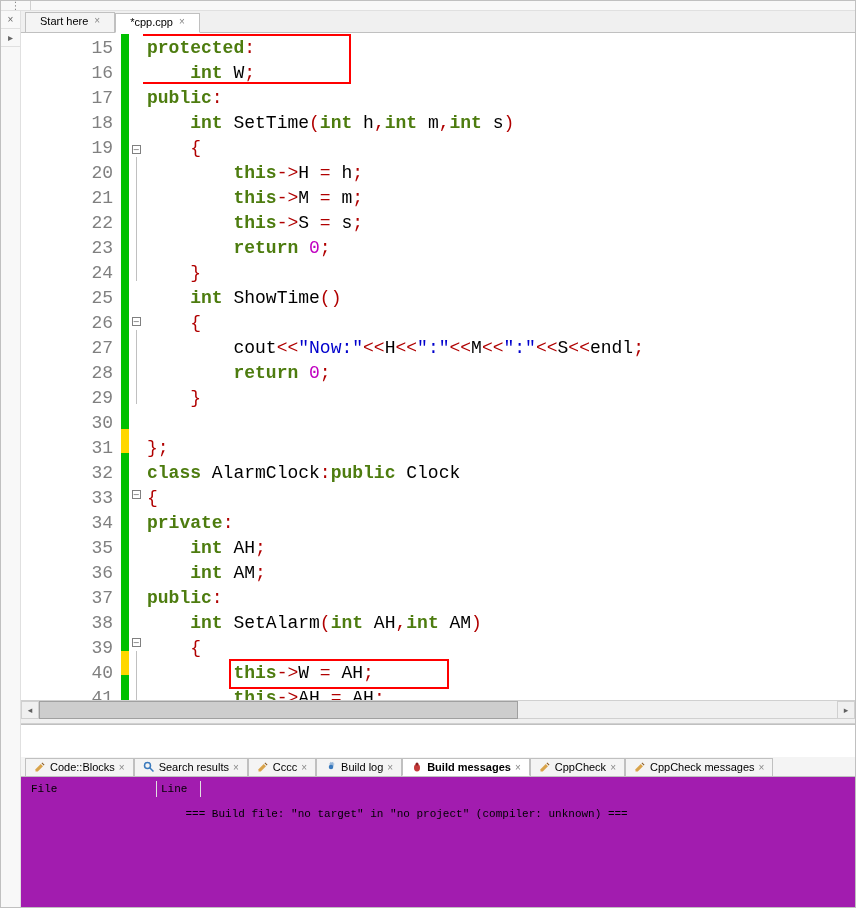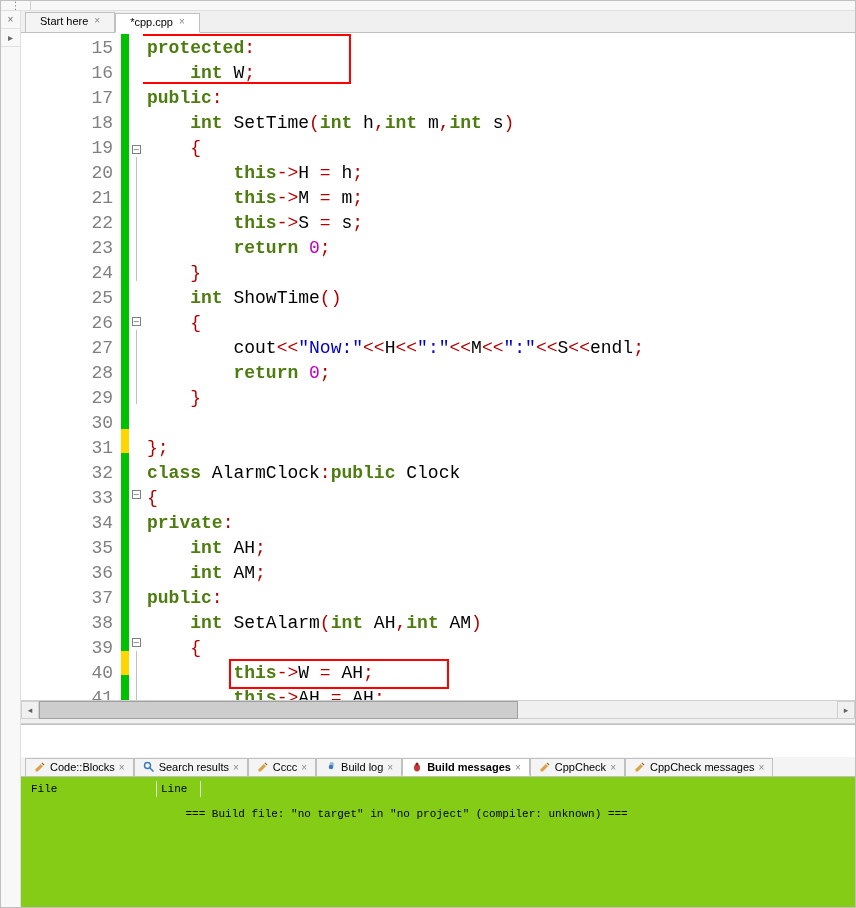--- a/index.html
+++ b/index.html
@@ -39,21 +39,21 @@
   .sb-track{flex:1;height:18px;position:relative;}
   .sb-thumb{position:absolute;left:0;top:0;bottom:0;width:60%;background:#cdcdcd;border:1px solid #a0a0a0;}
   .splitter{height:6px;background:#f0f0f0;border-top:1px solid #d0d0d0;border-bottom:1px solid #d0d0d0;cursor:row-resize;}
   .logs-title{height:18px;background:linear-gradient(#fdfdfd,#e8e8e8);border-bottom:1px solid #c0c0c0;font-size:11px;padding:2px 6px;color:#333;}
   .logs{display:flex;flex-direction:column;border-top:1px solid #c0c0c0;}
   .log-tabs{height:20px;background:#f4f4f4;display:flex;align-items:center;gap:0;padding:0 4px;border-bottom:1px solid #c0c0c0;margin-top:32px;}
   .ltab{height:18px;padding:1px 8px;border:1px solid #c0c0c0;border-bottom:none;background:#f4f4f4;font-size:11px;display:flex;align-items:center;gap:4px;cursor:pointer;}
   .ltab.active{background:#fff;margin-bottom:-1px;border-bottom:1px solid #fff;}
   .ltab .ico{width:12px;height:12px;display:inline-flex;align-items:center;justify-content:center;font-size:10px;}
   .ltab .close{font-size:10px;color:#888;cursor:pointer;}
-  .log-body{flex:1;background:#84cc16;font-family:Consolas,"Courier New",monospace;font-size:11px;padding:4px 6px;display:flex;gap:0;min-height:130px;}
+  .log-body{flex:1;background:#a21caf;font-family:Consolas,"Courier New",monospace;font-size:11px;padding:4px 6px;display:flex;gap:0;min-height:130px;}
   .log-headers{display:flex;border-bottom:1px solid transparent;}
   .log-headers span{display:inline-block;border-right:1px solid #e0e0e0;padding:2px 20px 2px 4px;font-family:Consolas,"Courier New",monospace;font-size:11px;}
   .log-content{padding-top:10px;}
   .log-content div{white-space:pre;}
   .bold{font-weight:bold;}
   .ico svg{width:12px;height:12px;}
 </style>
 </head>
 <body>
 

